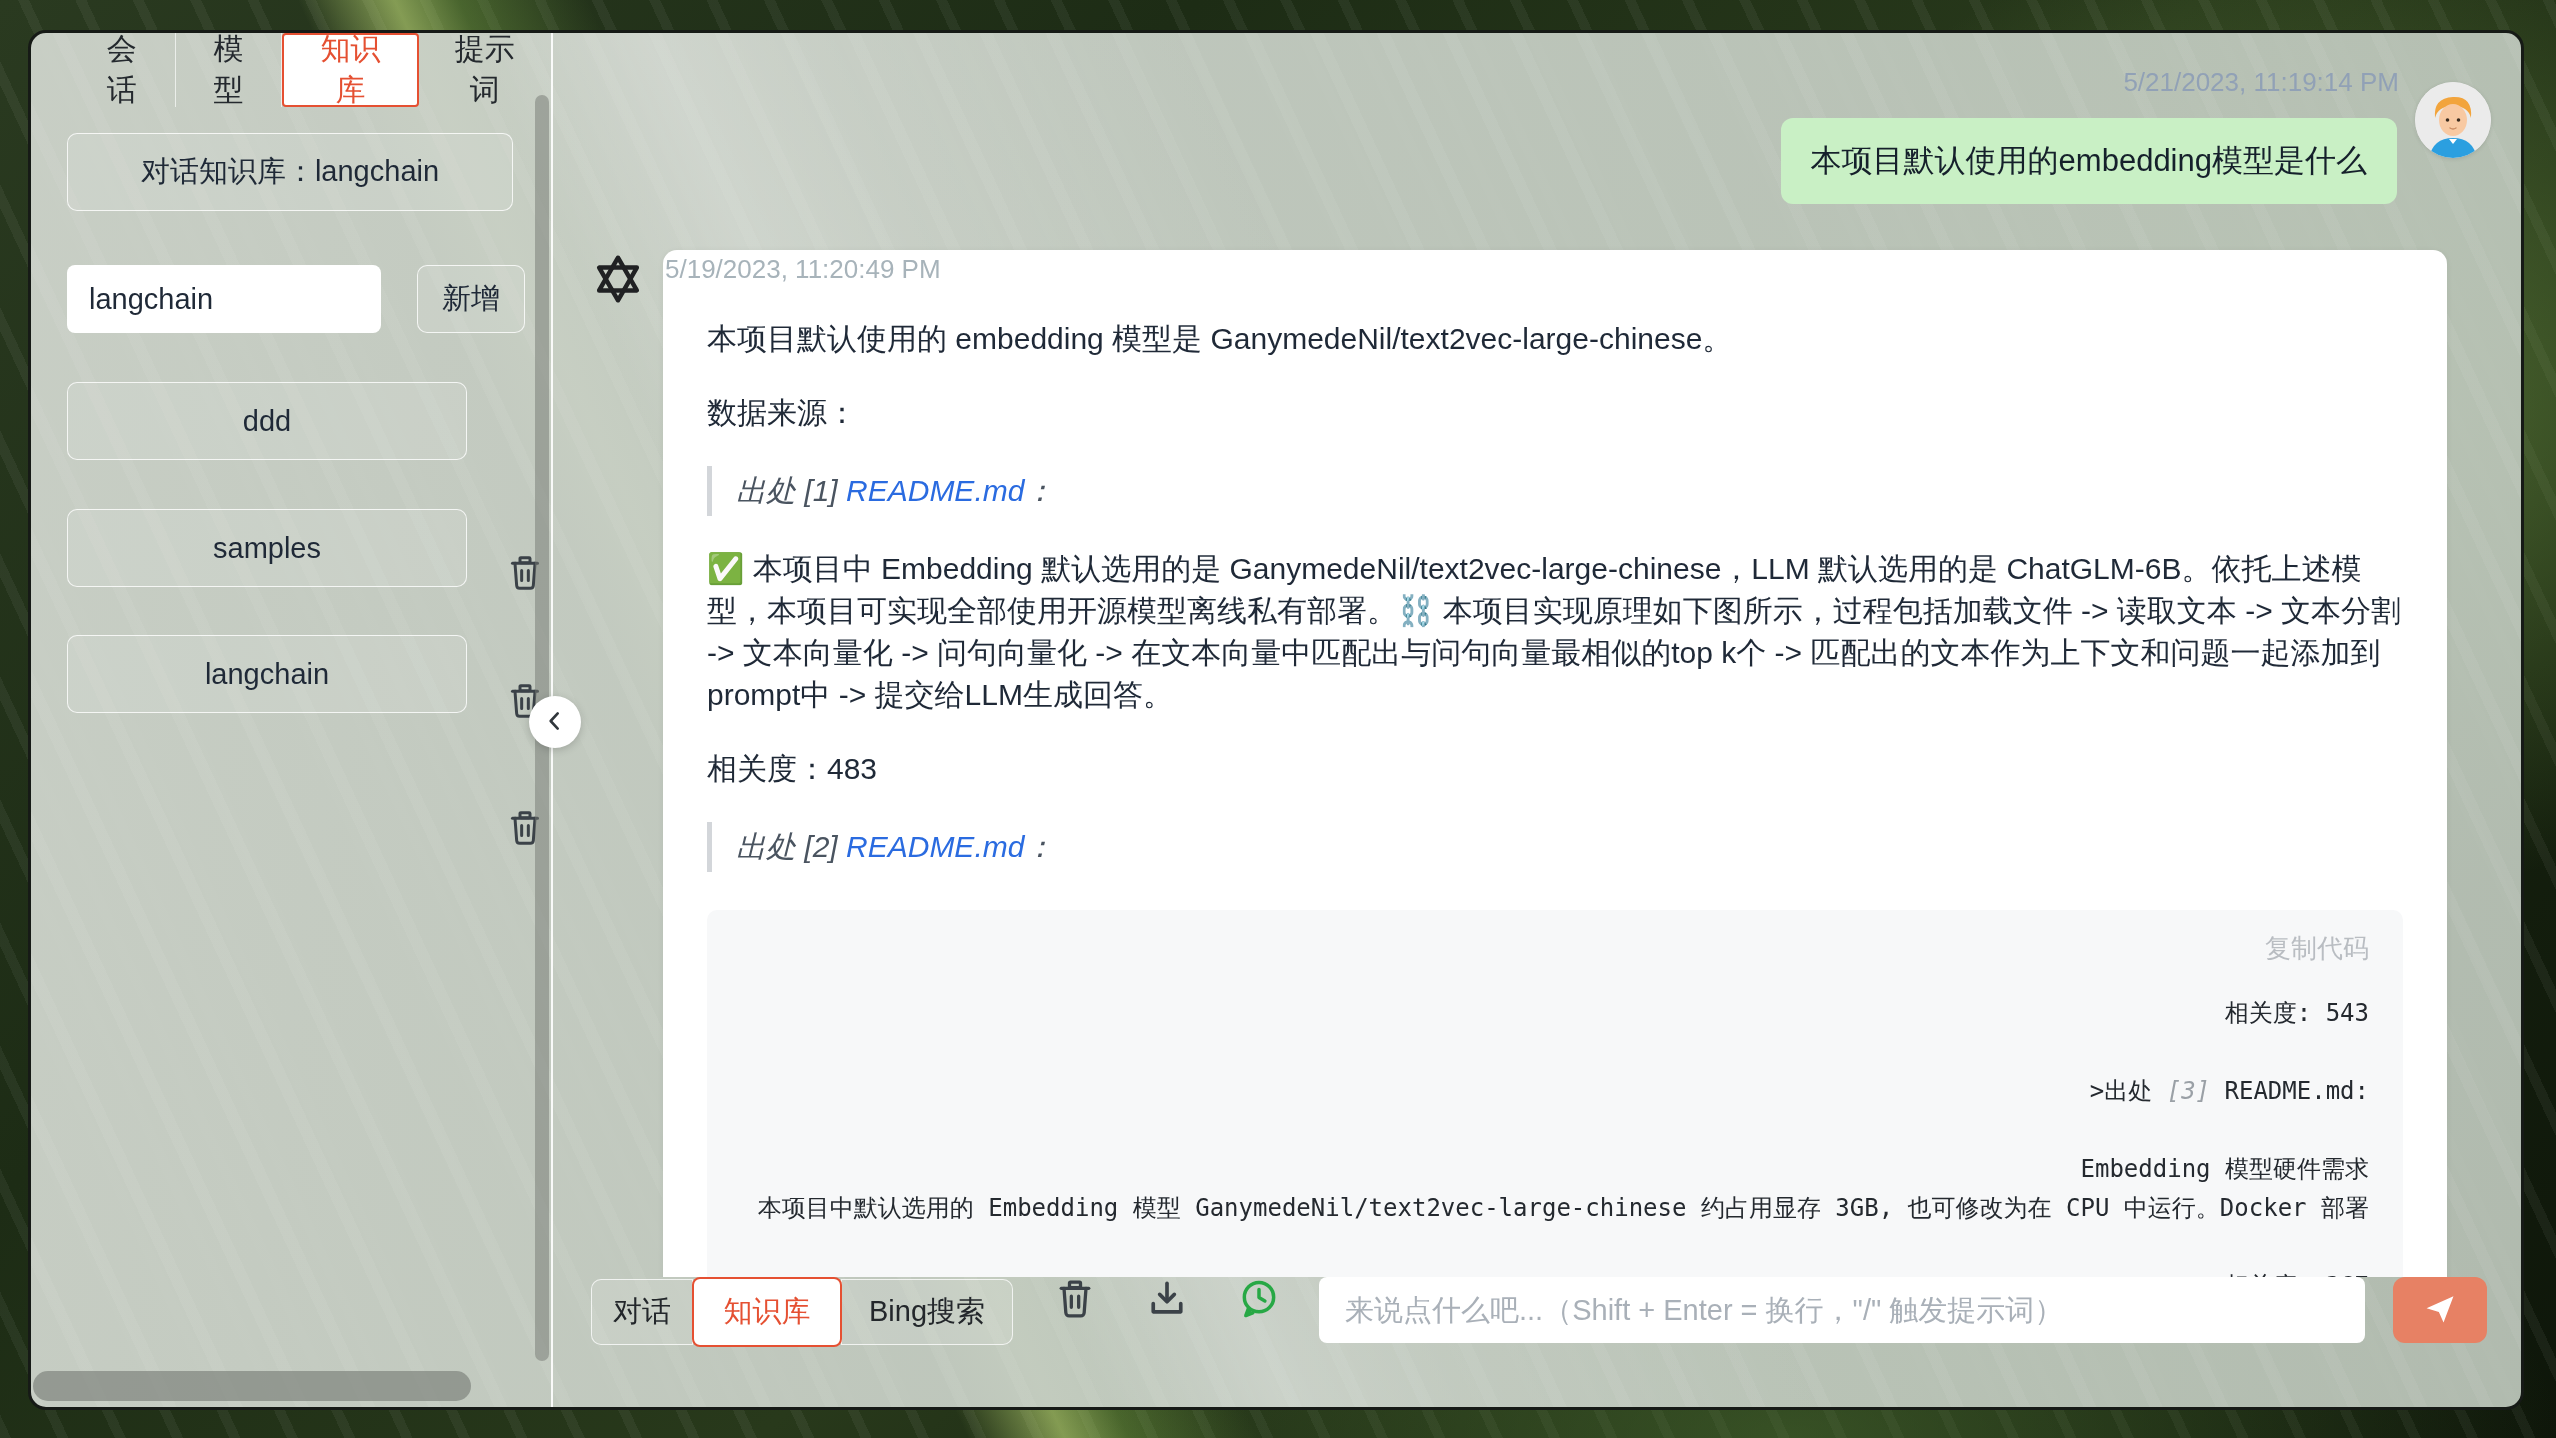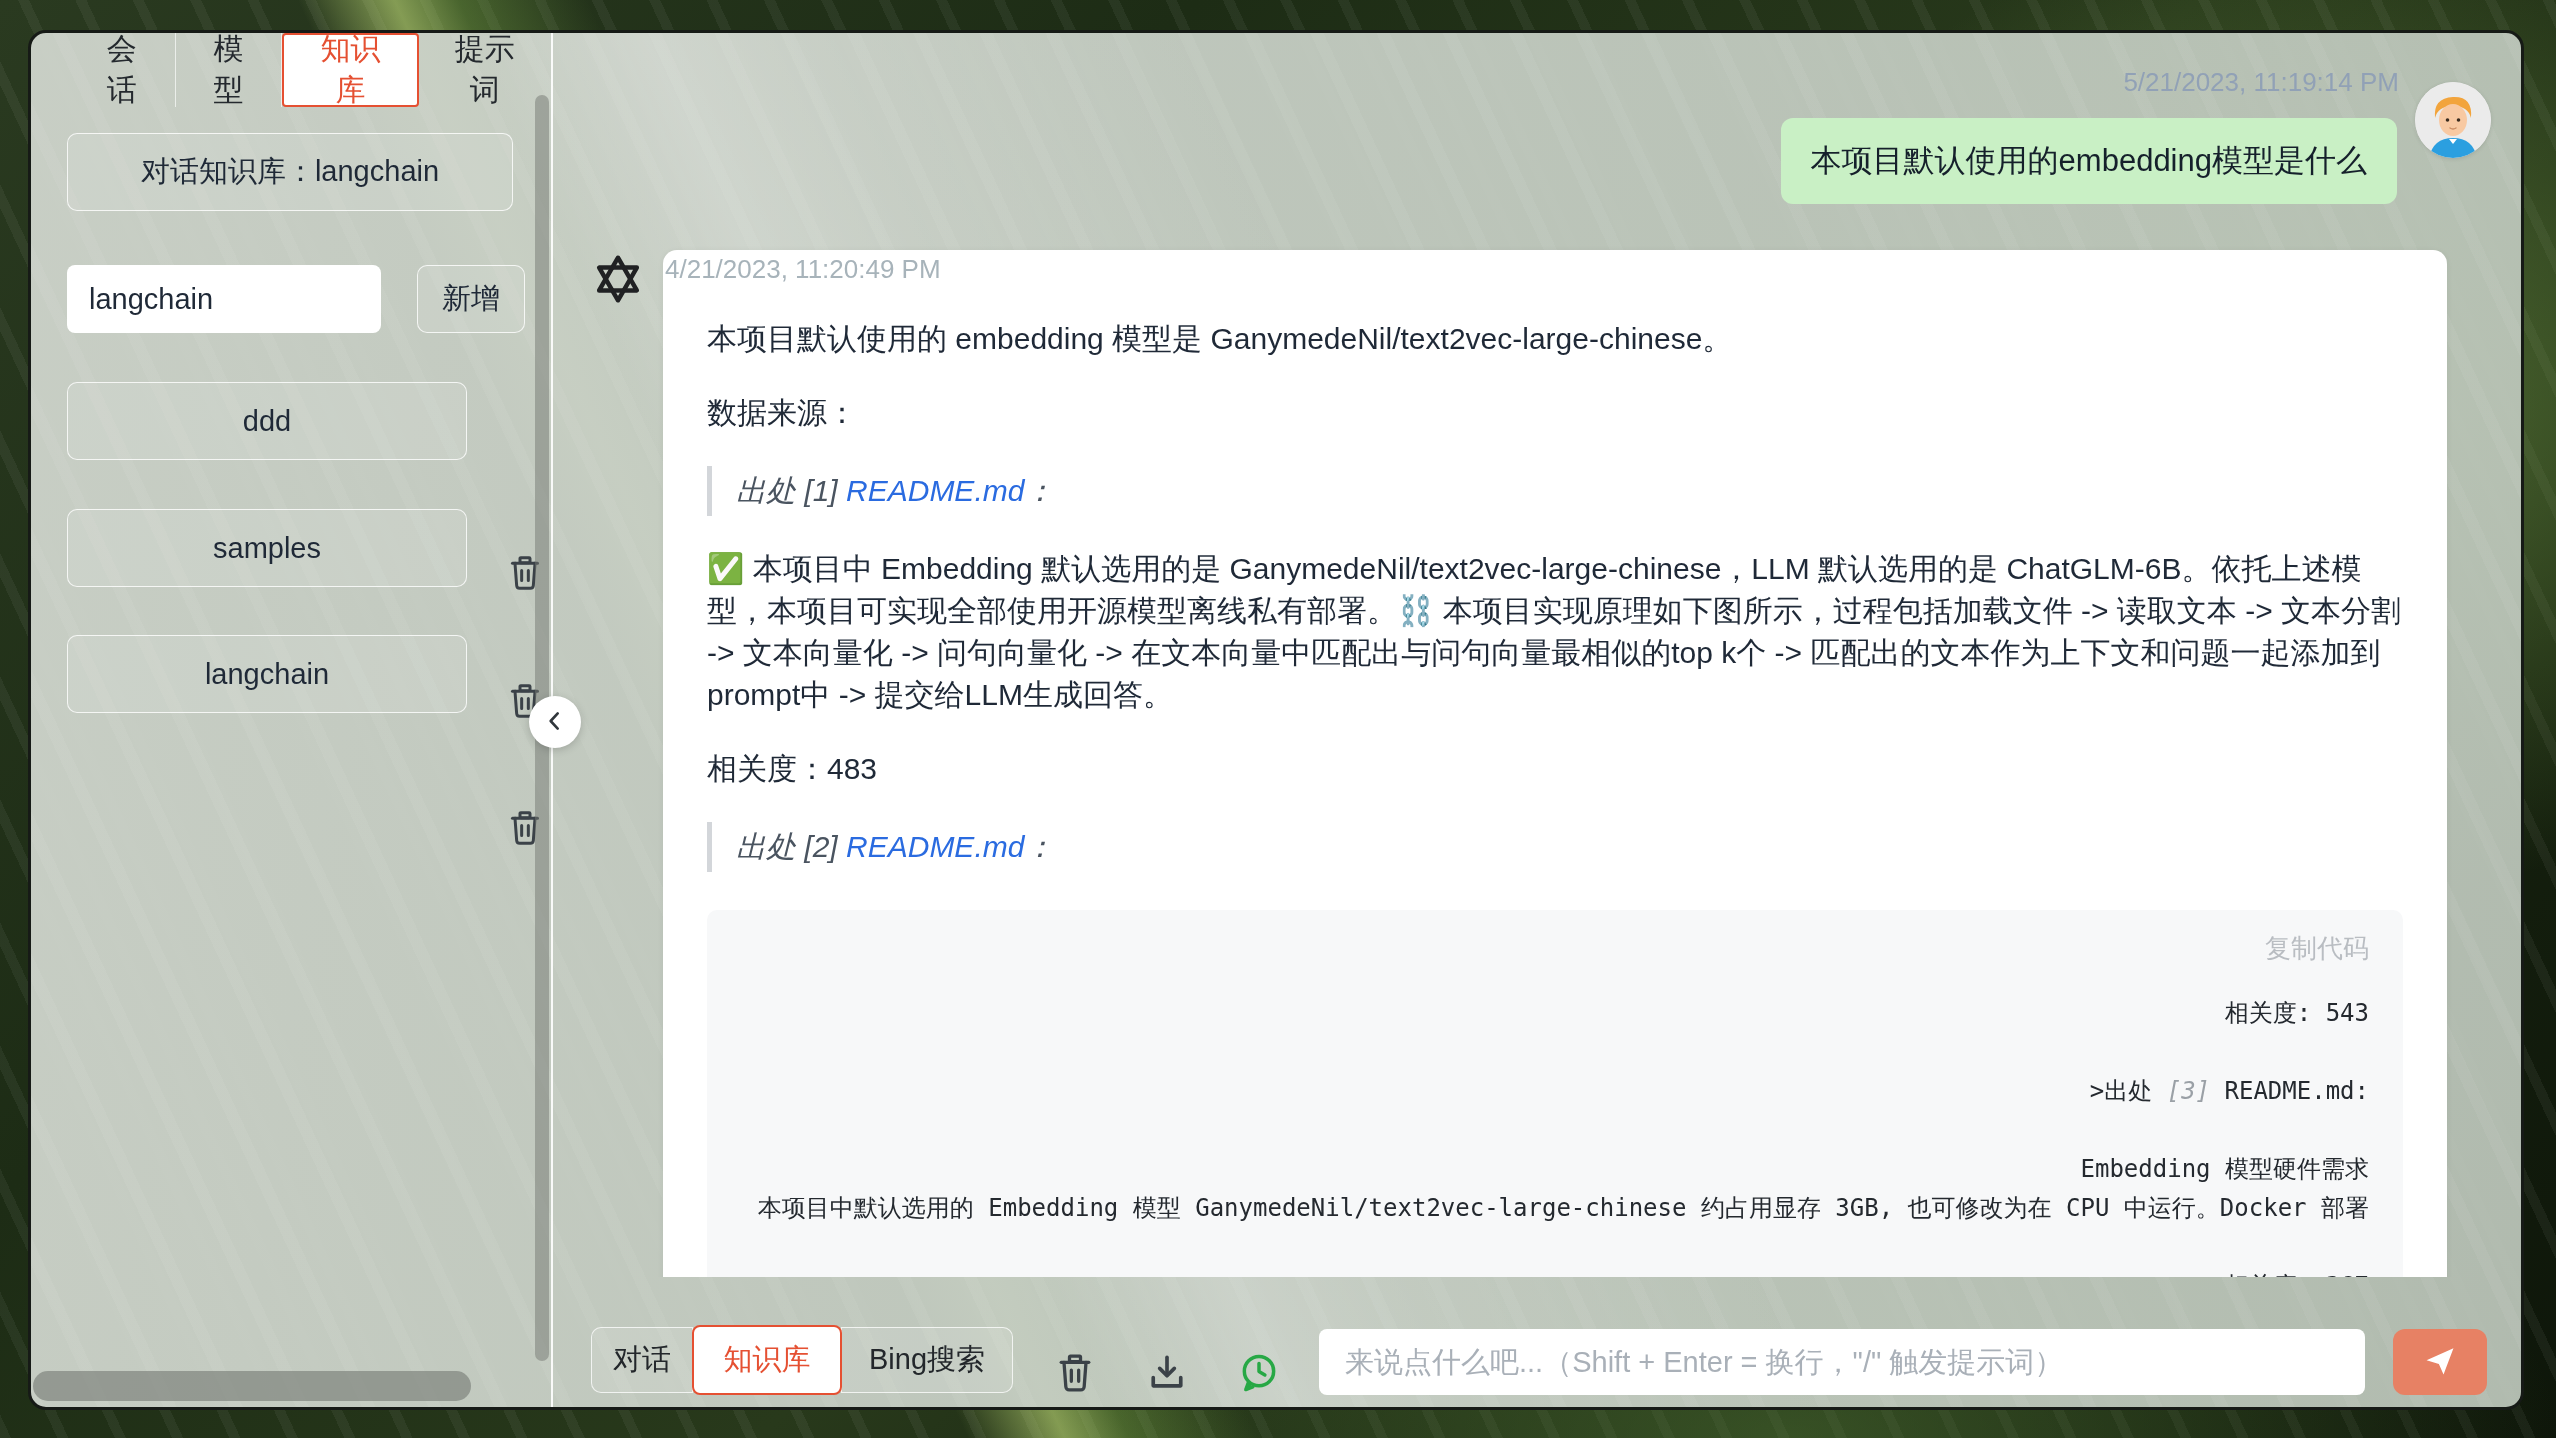--- a/index.html
+++ b/index.html
@@ -66,21 +66,21 @@
          font-size:30px; color:#1f2937; line-height:1.4; box-shadow:0 1px 6px rgba(0,0,0,0.06); }
   .card p{ margin-bottom:30px;margin-top:32px; }
   .card blockquote{ border-left:5px solid #d3d6da; padding:4px 0 4px 24px; color:#4a5460; margin:32px 0;font-style:italic; }
   .card a{ color:#2a6be0; text-decoration:none; cursor:pointer; }
   .codeblock{ position:relative; margin-top:38px; background:#f7f8f9; border-radius:10px; padding:20px 34px 70px; }
   .copy-label{ position:absolute; top:20px; right:34px; color:#b9bdc2; font-size:26px; cursor:pointer; }
   .codelines{ margin-top:64px; font-family:"DejaVu Sans Mono","Liberation Mono",monospace; font-size:24px; color:#24292f;text-align:right; }
   .codeline{ height:39px; line-height:39px; white-space:pre; }
   .code-ref{ color:#9aa0a6; font-style:italic; }
   
-  .composer{ height:130px; display:flex; align-items:flex-end; padding:0 34px 12px 38px; }
+  .composer{ height:130px; display:flex; align-items:flex-start; padding:0 34px 12px 38px; }
   .seg{ display:flex; align-items:center; }
   .seg-btn{ display:flex; align-items:center; justify-content:center; height:66px; font-size:29px; color:#23272b;
             background:rgba(255,255,255,0.12); border:1px solid rgba(255,255,255,0.75); cursor:pointer; }
   .seg-btn.first{ border-radius:10px 0 0 10px; width:102px; }
   .seg-btn.last{ border-radius:0 10px 10px 0; width:172px; }
   .seg-btn.active{ background:#fff; border:2px solid #e55032; color:#e55032; border-radius:8px; width:150px; height:70px; z-index:1; margin:0 -1px; }
   .icon-btn{ width:44px; height:44px; background:transparent; border:0; cursor:pointer; padding:0; margin-left:48px; }
   .icon-btn.firsticon{ margin-left:40px; }
   .chat-input{ flex:1; height:66px; margin-left:38px; border:none; border-radius:8px; background:#fff;
                font-size:29px; color:#1f2937; padding:0 26px; font-family:inherit; }
@@ -175,21 +175,21 @@
         <div class="user-bubble">本项目默认使用的embedding模型是什么</div>
       </div>
 
       <div class="msg-assistant">
         <span class="ai-logo">
           <svg width="58" height="58" viewBox="0 0 60 60" fill="none" stroke="#202123" stroke-width="4.6" stroke-linejoin="round">
             <path d="M30 8 L49.5 41.8 H10.5 Z"></path>
             <path d="M30 52 L10.5 18.2 H49.5 Z"></path>
           </svg>
         </span>
-        <span class="ts ai-ts">4/21/2023, 11:20:49 PM</span>
+        <span class="ts ai-ts">5/19/2023, 11:20:49 PM</span>
 
         <div class="card">
           <p>本项目默认使用的 embedding 模型是 GanymedeNil/text2vec-large-chinese。</p>
           <p>数据来源：</p>
           <blockquote>
             <span>出处 [1] </span><a>README.md</a><span>：</span>
           </blockquote>
           <p>✅ 本项目中 Embedding 默认选用的是 GanymedeNil/text2vec-large-chinese，LLM 默认选用的是 ChatGLM-6B。依托上述模型，本项目可实现全部使用开源模型离线私有部署。⛓️ 本项目实现原理如下图所示，过程包括加载文件 -&gt; 读取文本 -&gt; 文本分割 -&gt; 文本向量化 -&gt; 问句向量化 -&gt; 在文本向量中匹配出与问句向量最相似的top k个 -&gt; 匹配出的文本作为上下文和问题一起添加到prompt中 -&gt; 提交给LLM生成回答。</p>
           <p>相关度：483</p>
           <blockquote>

